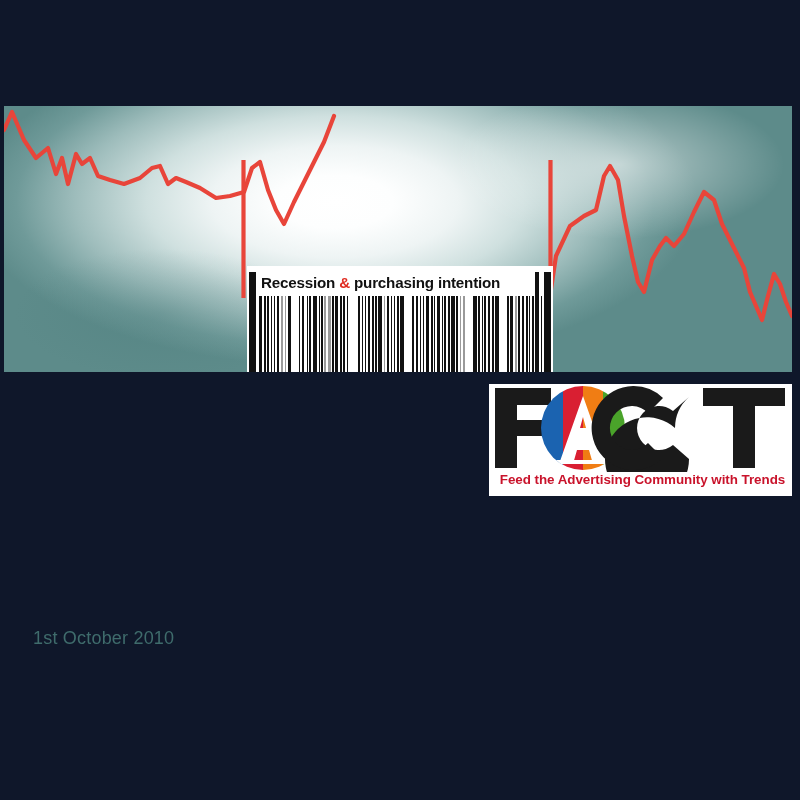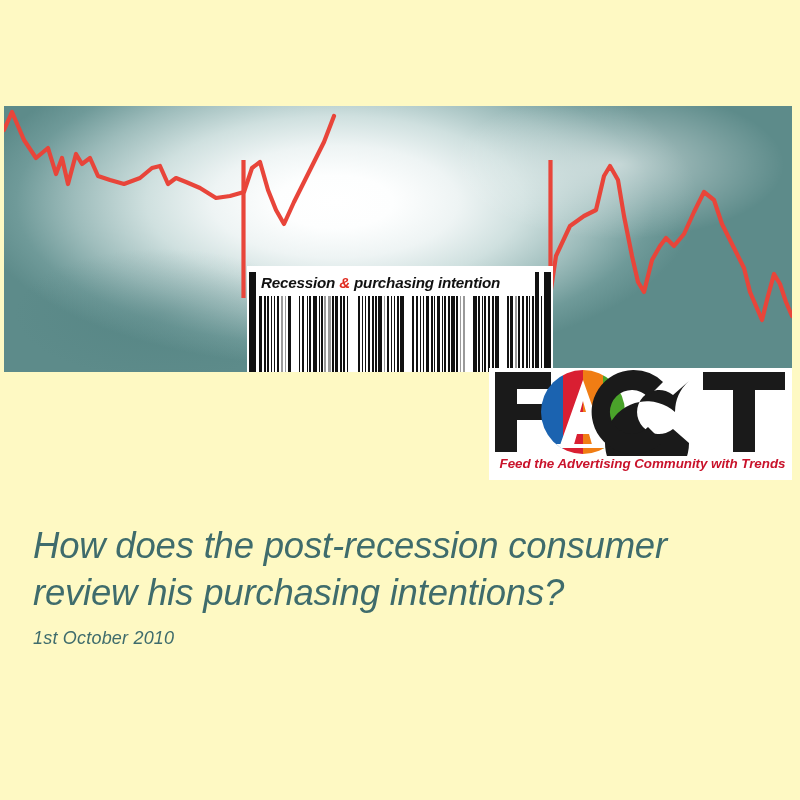--- a/index.html
+++ b/index.html
@@ -12,22 +12,21 @@
     height: 800px;
     position: relative;
     overflow: hidden;
     font-family: "Liberation Sans", sans-serif;
   }
 
   
   #slide {
     position: absolute;
     inset: 0;
-    background: #fef9c3;
-    font-style: italic;
+    background: #0f172a;
   }
 
   
   #banner {
     position: absolute;
     left: 4px;
     top: 106px;
     width: 788px;
     height: 266px;
     overflow: hidden;
@@ -102,21 +101,21 @@
     top: 6px; bottom: 2px;
     right: 14px;
     width: 4px;
     background: #111111;
   }
 
   
   #fact-logo {
     position: absolute;
     left: 489px;
-    top: 368px;
+    top: 384px;
     width: 303px;
     height: 112px;
     background: #ffffff;
   }
   #fact-logo .wordmark {
     position: absolute;
     left: 0; top: 0;
     width: 303px;
     height: 88px;
   }
@@ -377,20 +376,16 @@
       </g>
 
       <g>
         <path d="M214 4 H296 V22 H266 V84 H244 V22 H214 Z" fill="#1a1a1a"></path>
       </g>
     </svg>
 
     <div class="tagline">Feed the Advertising Community with Trends</div>
   </div>
 
-  <div id="headline">
-    <span class="l1">How does the post-recession consumer</span>
-    <span class="l2">review his purchasing intentions?</span>
-  </div>
 
   <div id="date">1st October 2010</div>
 
 </div>
 
 </body></html>

